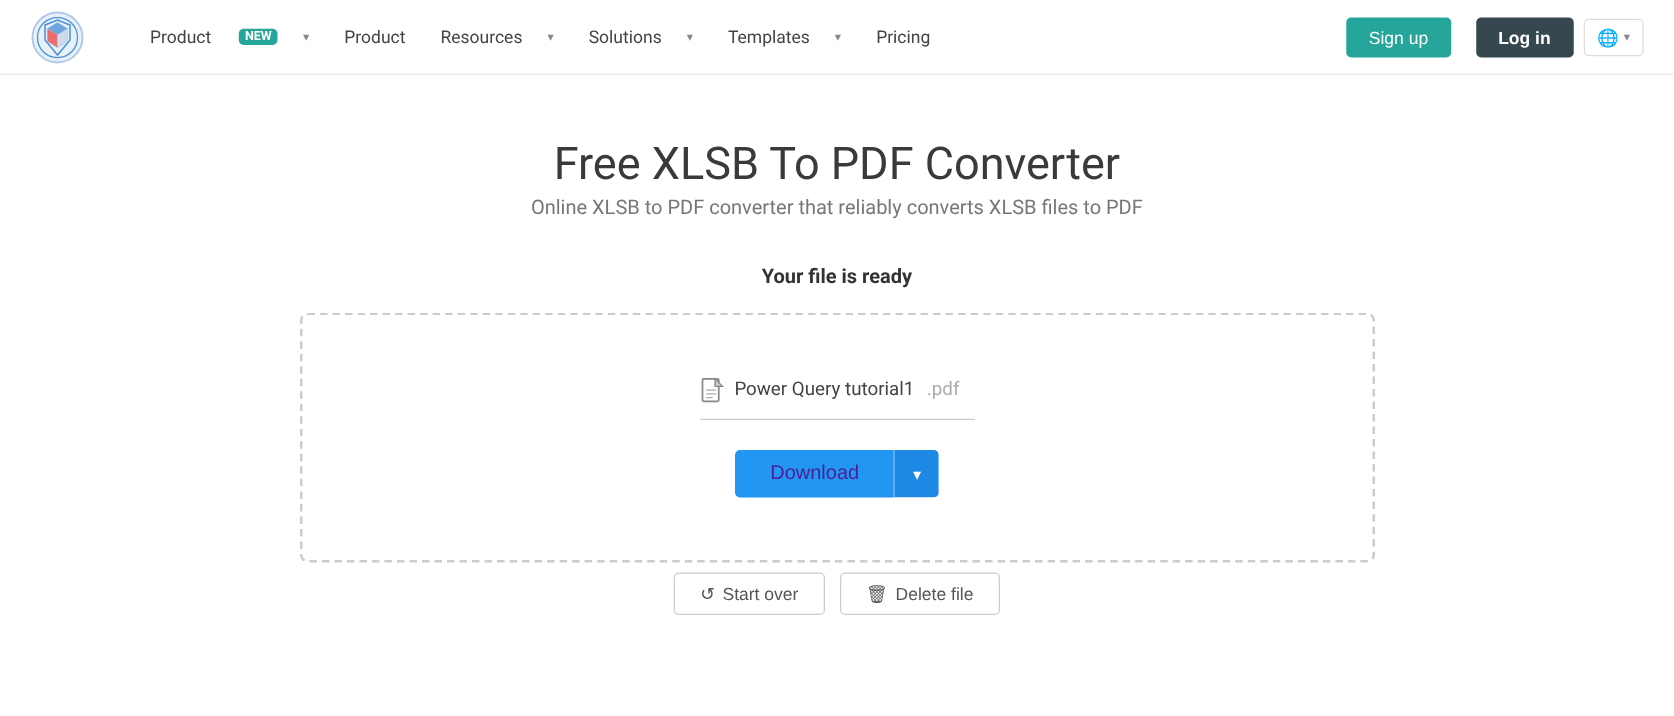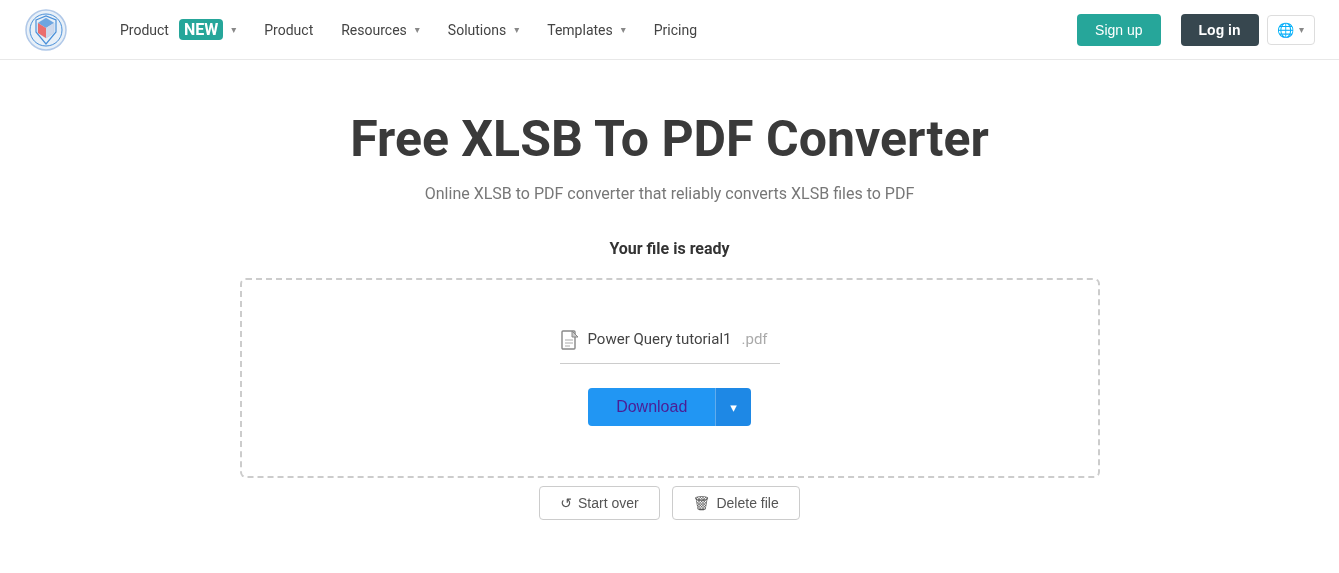--- a/index.html
+++ b/index.html
@@ -41,33 +41,33 @@
     }
     .nav-links {
       display: flex;
       align-items: center;
       gap: 4px;
       flex: 1;
     }
     .nav-item {
       display: flex;
       align-items: center;
-      gap: 8px;
+      gap: 20px;
       padding: 6px 12px;
       font-size: 14px;
       color: #444;
       cursor: pointer;
       border-radius: 4px;
       white-space: nowrap;
       position: relative;
     }
     .nav-badge {
       background: #26a69a;
       color: #fff;
-      font-size: 16px;
+      font-size: 10px;
       font-weight: 700;
       padding: 1px 5px;
       border-radius: 4px;
       margin-left: 2px;
     }
     .nav-chevron {
       font-size: 10px;
       color: #888;
     }
     .nav-actions {
@@ -110,24 +110,24 @@
     }
 
     
     .main {
       display: flex;
       flex-direction: column;
       align-items: center;
       padding: 50px 20px 40px;
     }
     .page-title {
-      font-size: 50px;
-      font-weight: 700;
+      font-size: 36px;
+      font-weight: 400;
       color: #3a3a3a;
-      margin-bottom: 16px;
+      margin-bottom: 4px;
       text-align: center;
     }
     .page-subtitle {
       font-size: 16px;
       color: #777;
       margin-bottom: 36px;
       text-align: center;
     }
     .file-ready-label {
       font-size: 16px;

